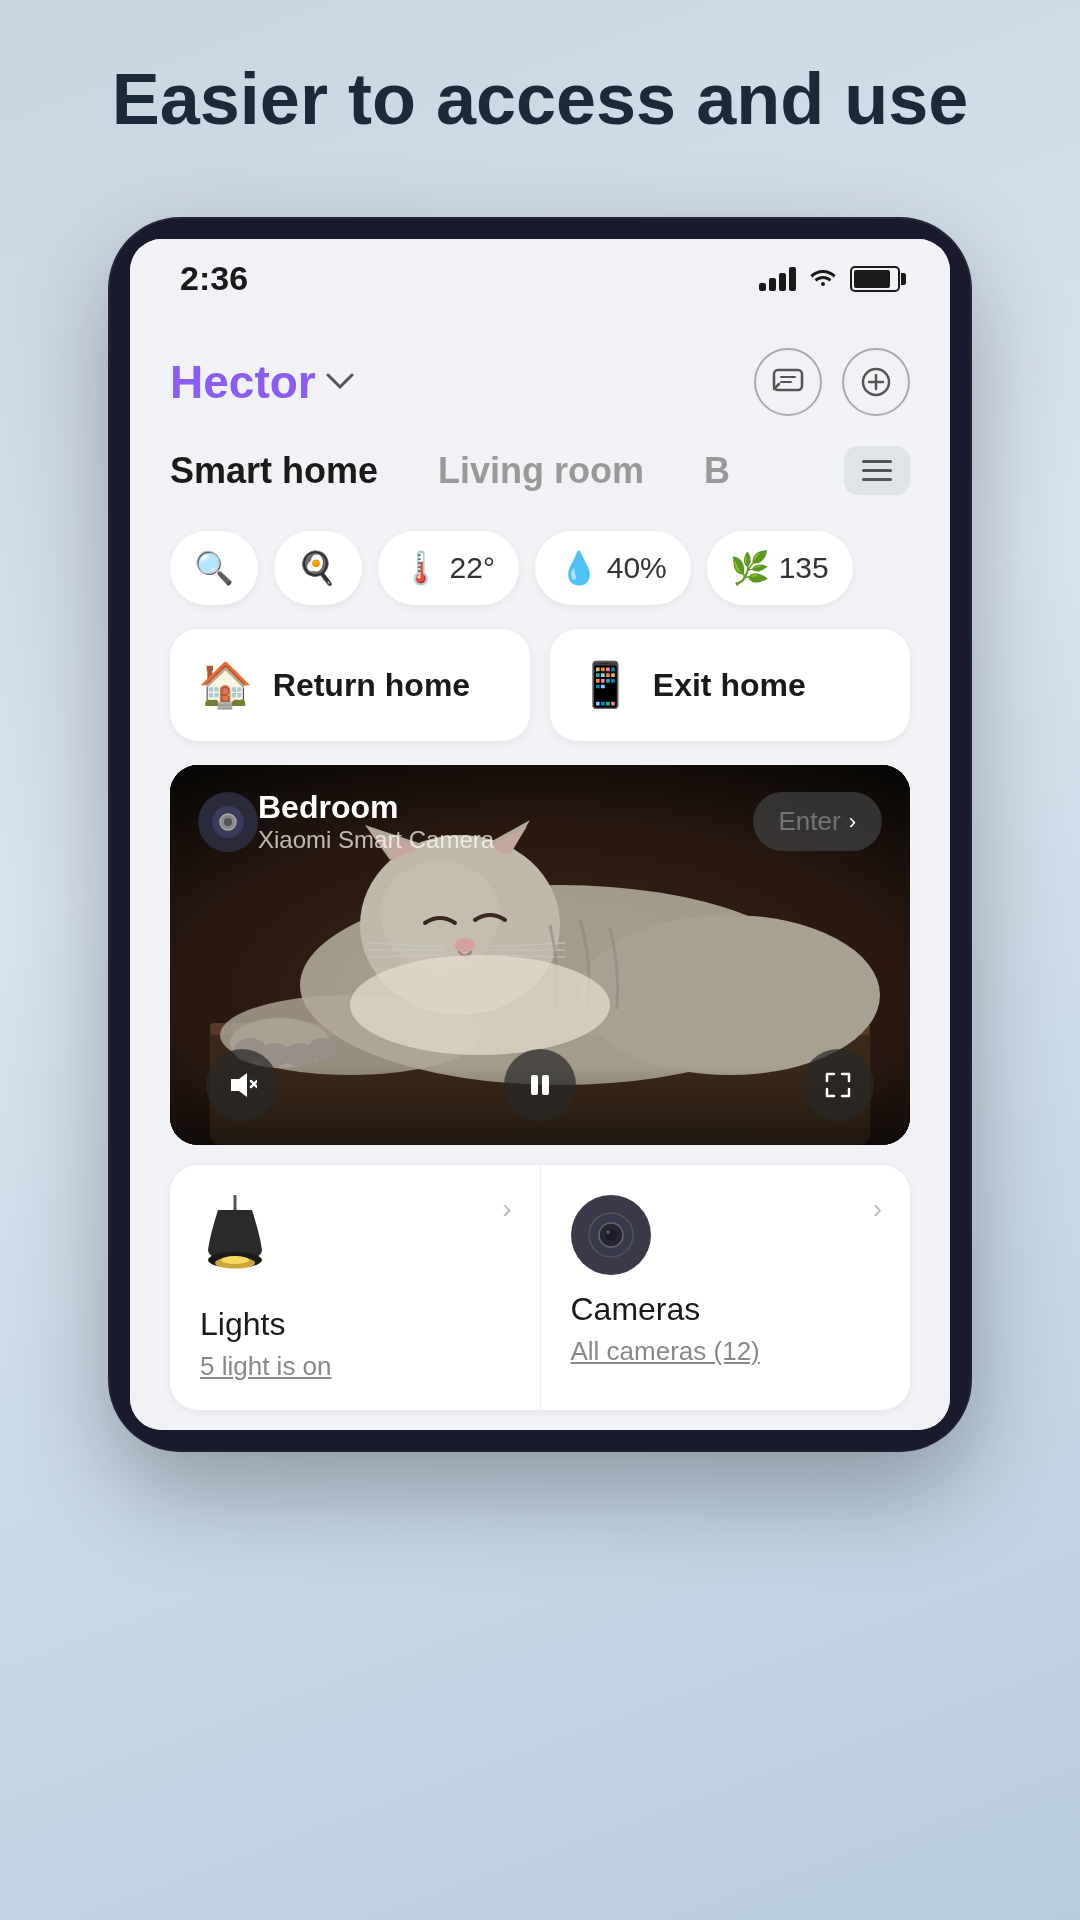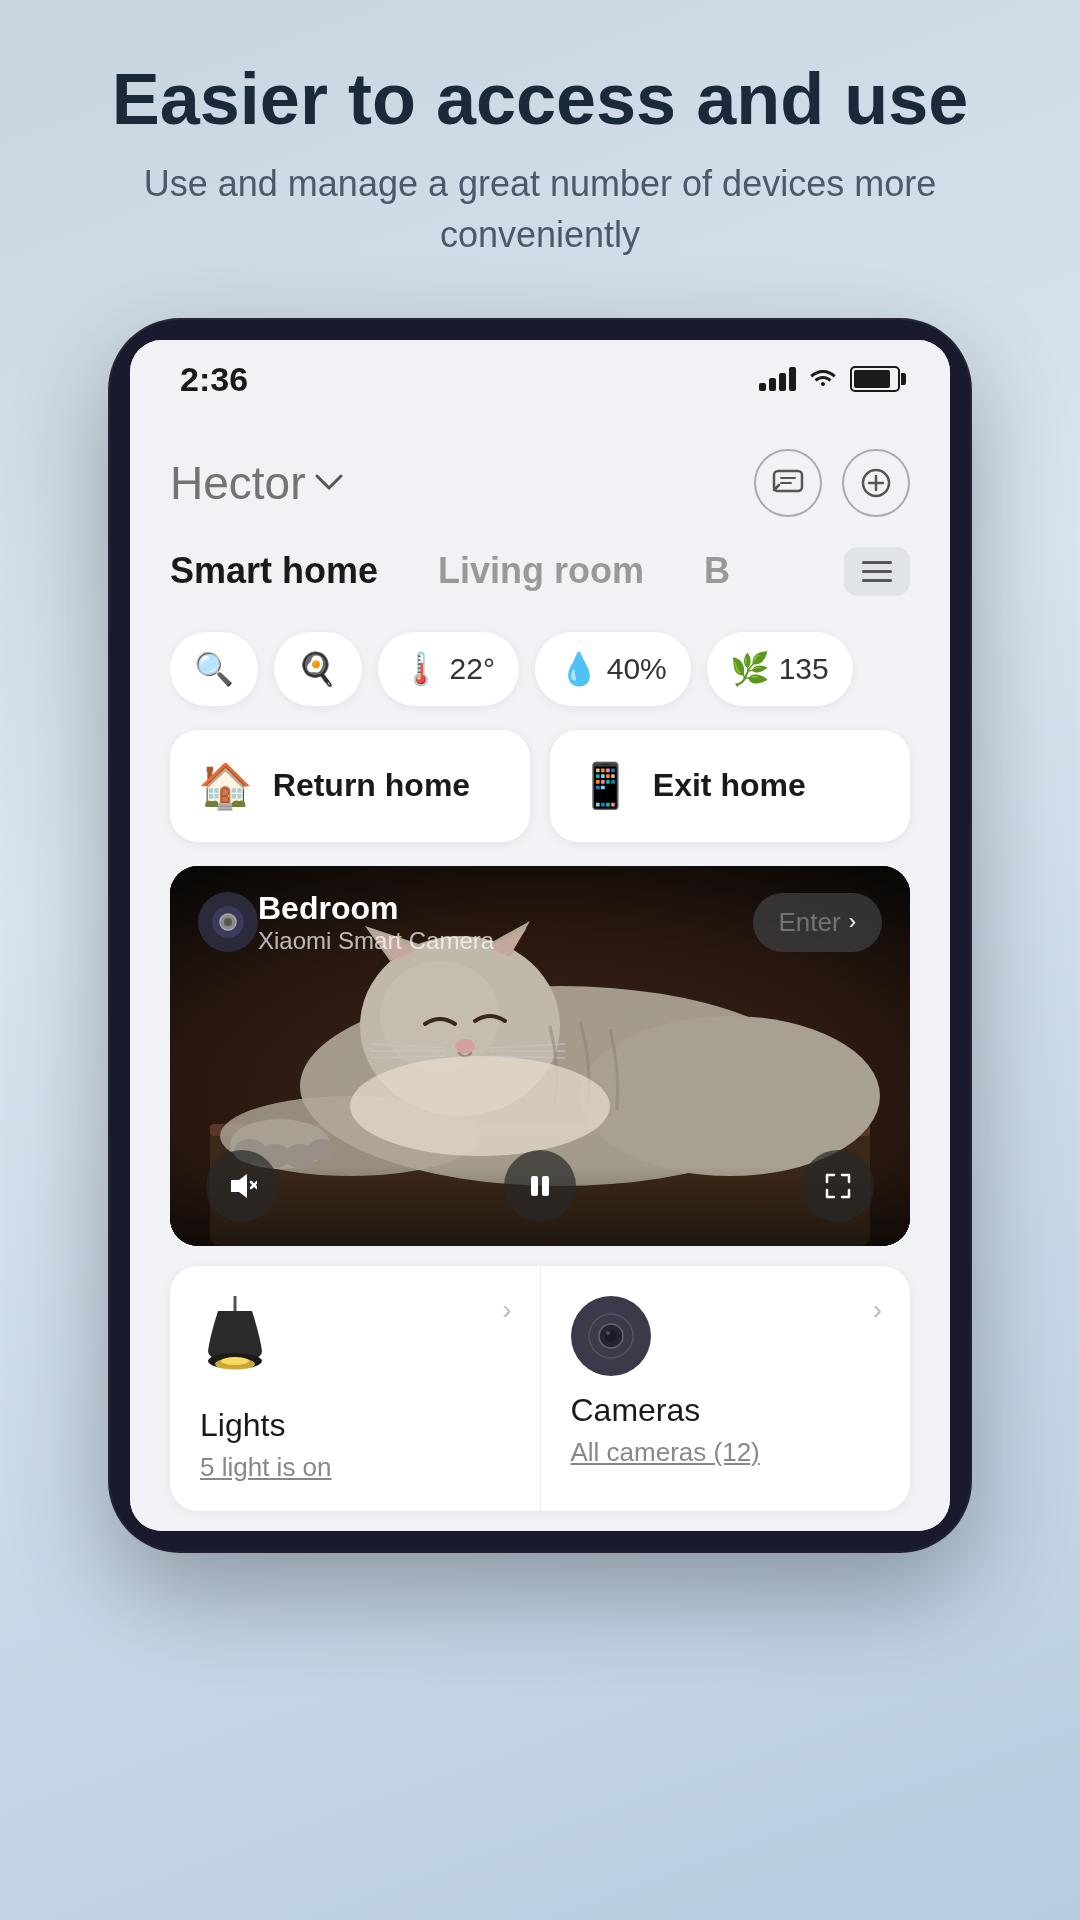--- a/index.html
+++ b/index.html
@@ -123,22 +123,22 @@
       justify-content: space-between;
       padding: 20px 0 30px;
     }
     .user-name-row {
       display: flex;
       align-items: center;
       gap: 10px;
     }
     .user-name {
       font-size: 46px;
-      font-weight: 400;
-      color: #737373;
+      font-weight: 700;
+      color: #8b5cf6;
     }
     .chevron-down {
       font-size: 28px;
       color: #555;
     }
     .header-actions {
       display: flex;
       gap: 20px;
     }
     .header-btn {
@@ -388,21 +388,20 @@
       align-items: center;
       justify-content: center;
       margin-bottom: 16px;
     }
   </style>
 </head>
 <body>
 
 <div class="page-header">
   <h1>Easier to access and use</h1>
-  <p>Use and manage a great number of devices more conveniently</p>
 </div>
 
 <div class="phone-frame">
   <div class="phone-screen">
 
     <div class="status-bar">
       <span class="status-time">2:36</span>
       <div class="status-icons">
         <div class="signal-bars">
           <div class="signal-bar" style="height:8px"></div>

